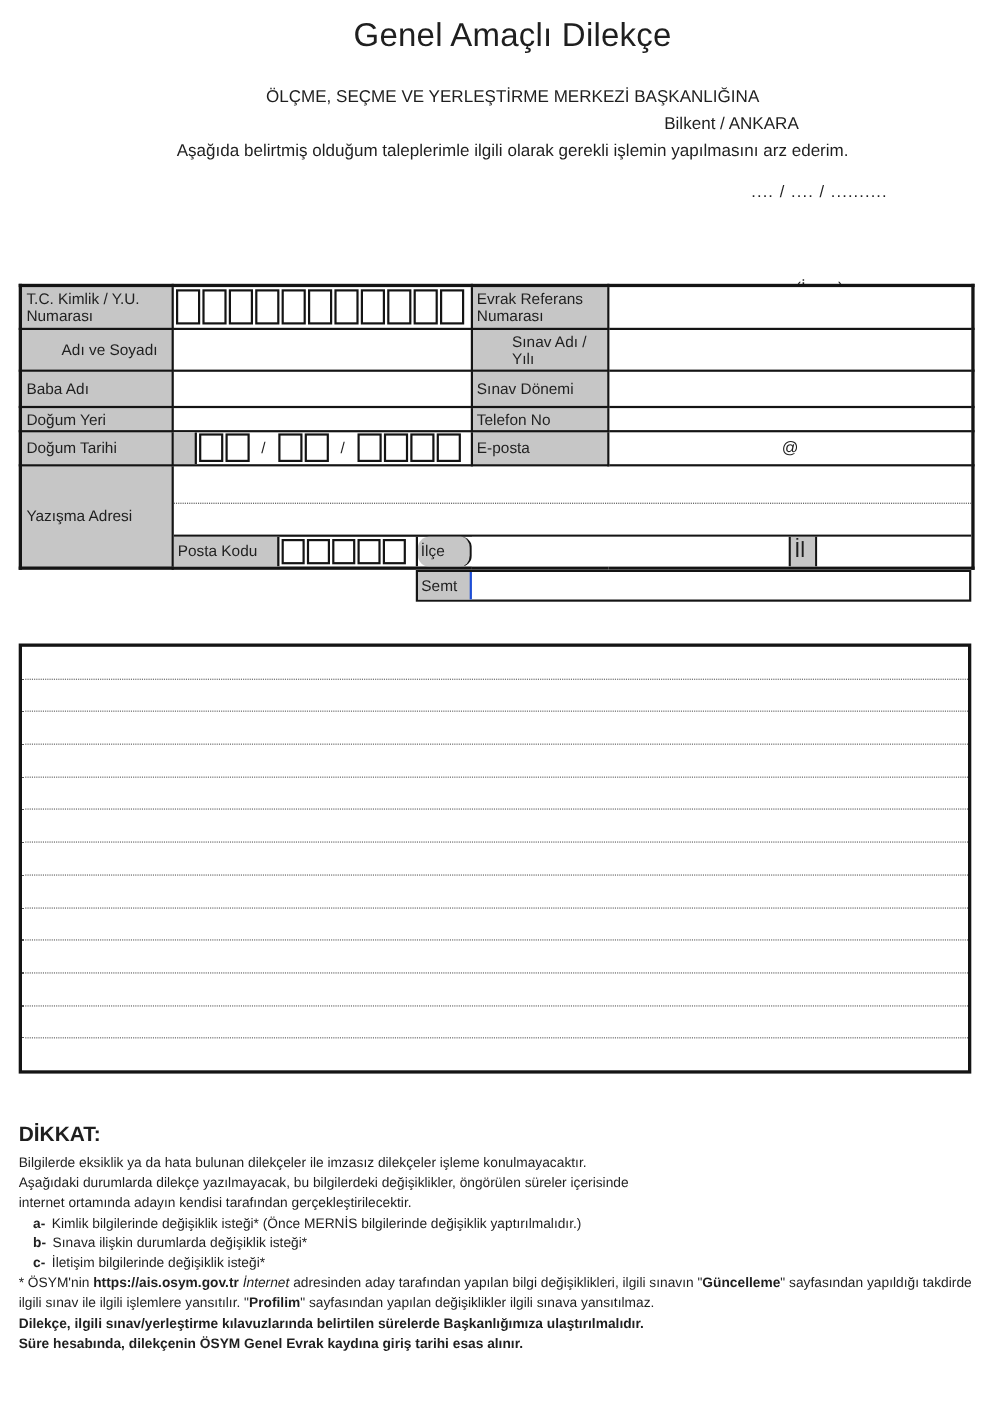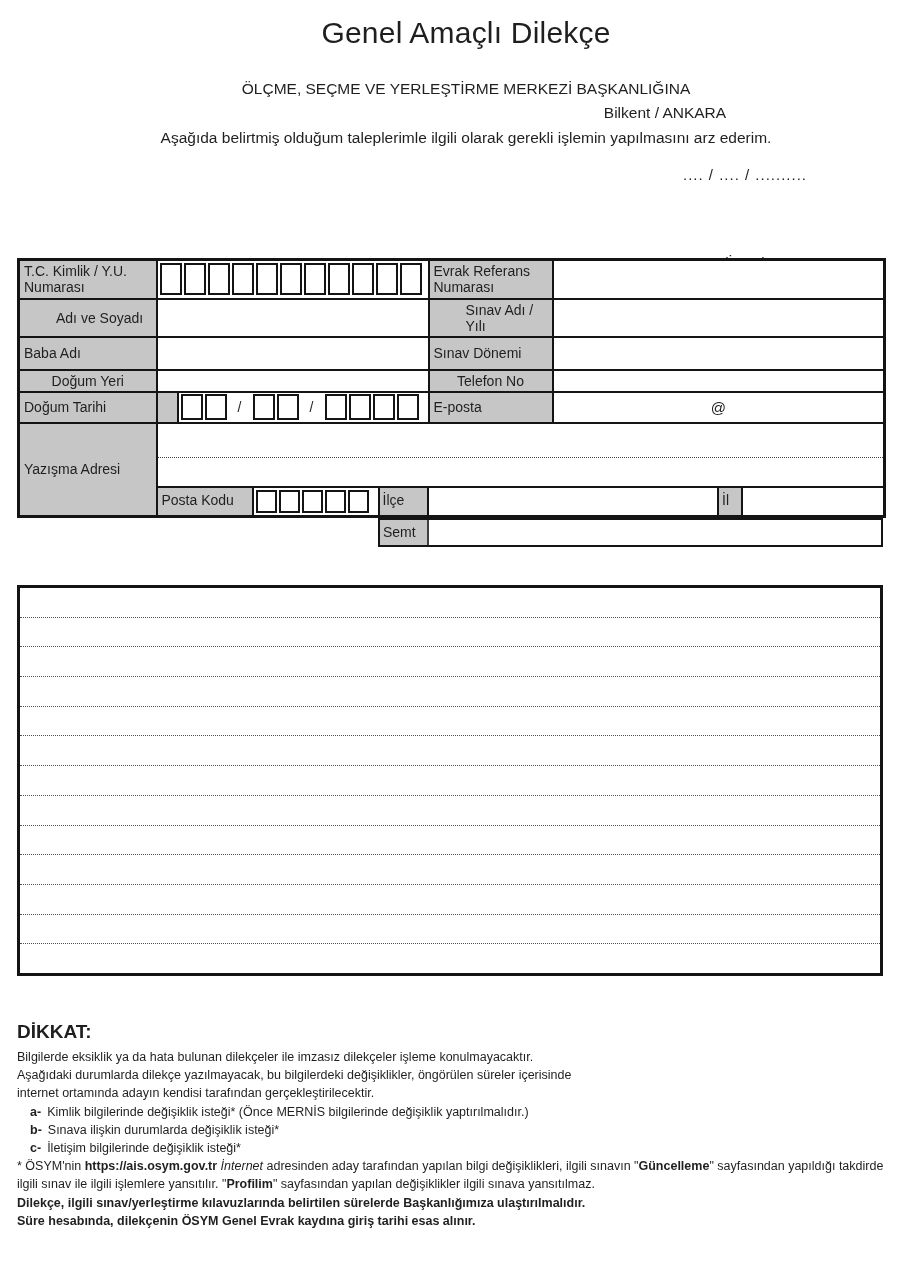--- a/index.html
+++ b/index.html
@@ -16,46 +16,46 @@
   .petition { position:absolute; top:129px; left:0; width:932px; text-align:center; font-size:15.5px; }
   .date-line { position:absolute; top:166px; left:655px; width:180px; text-align:center; font-size:15px; letter-spacing:1px; }
   .imza { position:absolute; top:218px; left:655px; width:180px; text-align:center; font-size:15.5px;margin-top:36px; }
 
   
   table.info { position:absolute; left:17px; top:258px; width:866px; border-collapse:collapse; table-layout:fixed; border:3px solid #141414; }
   table.info td { border:2px solid #141414; overflow:hidden; vertical-align:middle; }
   td.lbl { background:#c6c6c6; font-size:14px; line-height:16px; padding:2px 4px; }
   td.val { background:#ffffff; }
   tr.r1 td { height:39px; } tr.r2 td { height:33px;padding-left:36px; } tr.r3 td { height:33px; }
-  tr.r4 td { height:20px;text-align:center; } tr.r5 td { height:31px; } tr.r6 td { height:93px; }
+  tr.r4 td { height:20px; } tr.r5 td { height:31px; } tr.r6 td { height:93px; }
 
   .boxes { display:flex; align-items:center; gap:2px; padding-left:2px; }
   .dbox { border:2px solid #141414; background:#fff; flex:0 0 auto; }
   .sbox { flex:0 0 auto; text-align:center; font-size:14px; background:#fff; display:flex; align-items:center; justify-content:center; }
   .boxes-lg .dbox { width:22px; height:32px; }
   .boxes-md .dbox, .boxes-md .sbox { width:22px; height:26px; }
   .boxes-sm .dbox { width:21px; height:23px; }
 
   .date-cell { display:flex; align-items:stretch; height:100%; padding:0; }
   .date-gray { width:21px; background:#c6c6c6; border-right:2px solid #141414; flex:0 0 auto; }
   .email-cell { text-align:center; font-size:15px; }
 
   .addr-cell { padding:0;margin-left:36px; }
   .addr1 { height:34px; border-bottom:1px dotted #444; }
   .addr2 { height:30px; border-bottom:2px solid #141414; }
   .postarow { height:27px; display:flex; align-items:stretch; }
   .pk-label  { width:96px;  background:#c6c6c6; border-right:2px solid #141414; font-size:14px; line-height:25px; padding-left:4px; flex:0 0 auto; }
   .pk-boxes  { width:126px; display:flex; gap:2px; align-items:center; padding-left:2px; border-right:2px solid #141414; flex:0 0 auto; }
-  .ilce-label{ width:49px;  background:#c6c6c6; border-right:2px solid #141414; font-size:14px; line-height:25px; padding-left:3px; flex:0 0 auto; }
+  .ilce-label{ width:49px;  background:#c6c6c6; border-right:2px solid #141414; font-size:14px; line-height:25px; padding-left:3px; flex:0 0 auto;border-radius:10px; }
   .ilce-value{ flex:1 1 auto; border-right:2px solid #141414; background:#fff; }
-  .il-label  { width:24px;  background:#c6c6c6; border-right:2px solid #141414; font-size:14px; line-height:25px; padding-left:3px; flex:0 0 auto; }
+  .il-label  { width:24px;  background:#c6c6c6; border-right:2px solid #141414; font-size:20px; line-height:25px; padding-left:3px; flex:0 0 auto; }
   .il-value  { width:140px; background:#fff; flex:0 0 auto; }
 
   .semt-row { position:absolute; left:378px; top:518px; width:505px; height:29px; display:flex; border:2px solid #141414; background:#fff; }
-  .semt-label { width:49px; background:#c6c6c6; border-right:2px solid #404040; font-size:14px; line-height:25px; padding-left:3px; flex:0 0 auto; }
+  .semt-label { width:49px; background:#c6c6c6; border-right:2px solid #1d4ed8; font-size:14px; line-height:25px; padding-left:3px; flex:0 0 auto; }
   .semt-value { flex:1; }
 
   
   .talepler { position:absolute; left:17px; top:585px; width:866px; border:3px solid #141414; background:#fff; }
   .tal-header { height:30px; background:#c6c6c6; border-bottom:3px solid #141414; text-align:center; font-family:"Liberation Serif", serif; font-size:20px; line-height:28px; }
   .tal-body { height:385px; display:flex; flex-direction:column; }
   .tline { flex:1 1 auto; border-bottom:1px dotted #555; }
   .tline:last-child { border-bottom:none; }
 
   

